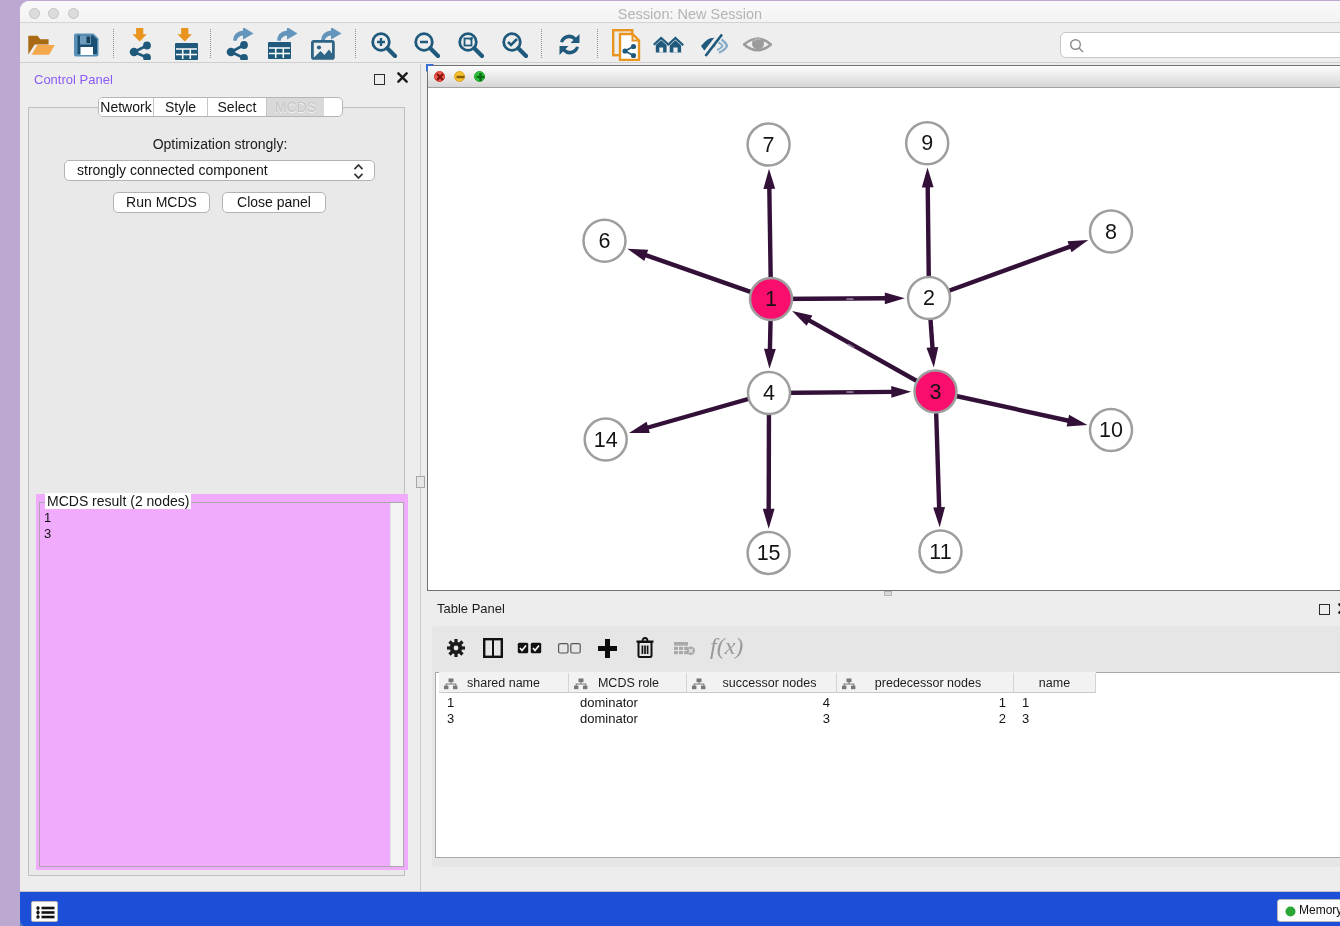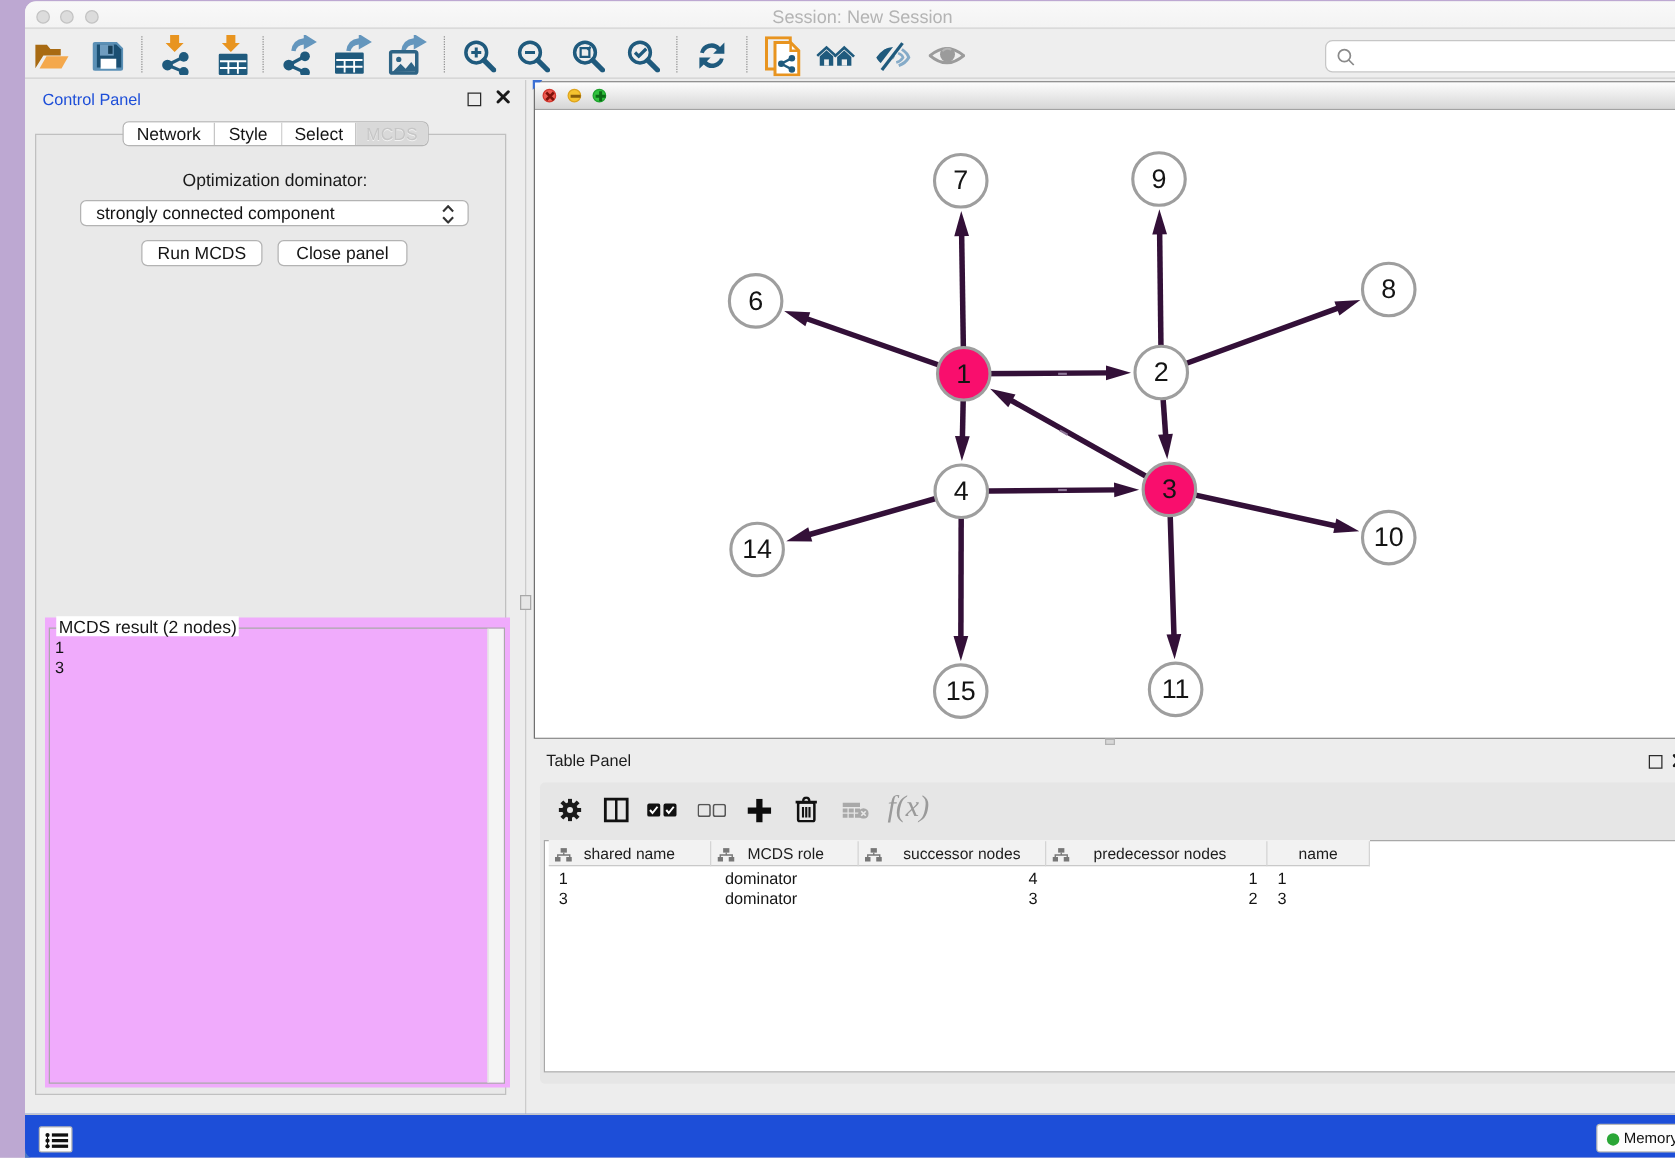--- a/index.html
+++ b/index.html
@@ -10,21 +10,21 @@
 .tl { position:absolute; top:7px; width:11px; height:11px; border-radius:50%;
   background:#dcdcdc; border:1px solid #c3c3c3; }
 #title { position:absolute; top:5px; width:100%; text-align:center; font-size:14.5px; color:#b4b4b4; }
 #toolbar { position:absolute; left:0; top:23px; width:1340px; height:39px;
   background:#eeeeee; border-bottom:1px solid #cfcfcf; }
 .tsep { position:absolute; top:5px; height:29px; width:0;
   border-left:1px dotted #8f8f8f; }
 #searchbox { position:absolute; left:1040px; top:8px; width:286px; height:26px;
   background:#fff; border:1px solid #c6c6c6; border-radius:6px; }
 #ctrlpanel { position:absolute; left:0; top:63px; width:400px; height:827px; background:#ededed; }
-#cp-title { position:absolute; left:14px; top:8px; font-size:13px; color:#1d4ed8; }
+#cp-title { position:absolute; left:14px; top:8px; font-size:13px; color:#8b5cf6; }
 .maxbox { position:absolute; width:11px; height:11px; border:1.6px solid #2b2b2b; }
 #cp-content { position:absolute; left:8px; top:43px; width:377px; height:769px;
   background:#e9e9e9; border:1px solid #c0c0c0; }
 #tabs { position:absolute; left:78px; top:33px; width:245px; height:20px; display:flex;
   border:1px solid #b5b5b5; border-radius:5px; background:#fff; overflow:hidden; z-index:5; }
 .tab { height:100%; font-size:14px; text-align:center; line-height:19px; color:#151515;
   border-right:1px solid #c6c6c6; background:#fff; }
 .tab:last-child { border-right:none; background:#d9d9d9; color:#c6c6c6; text-shadow:0 1px 0 #f2f2f2; }
 #optlabel { position:absolute; left:0; top:72px; width:100%; text-align:center; font-size:14px; color:#1a1a1a; }
 #dropdown { position:absolute; left:44px; top:96px; width:311px; height:21px; background:#fff;
@@ -200,26 +200,26 @@
 <path d="M11 6 a5 5 0 0 1 7 -1" fill="none" stroke="#b5b5b5" stroke-width="1.6"></path>
     </svg>
   <div id="ctrlpanel">
     <div id="cp-title">Control Panel</div>
     <div class="maxbox" style="left:354px;top:10px"></div>
     <svg class="xicon" width="11" height="11" viewBox="0 0 12 12" style="position:absolute;left:377px;top:8px">
 <path d="M1.5 1.5 L10.5 10.5 M10.5 1.5 L1.5 10.5" stroke="#1a1a1a" stroke-width="2.6" stroke-linecap="round"></path>
       </svg>
     <div id="cp-content"></div>
     <div id="tabs">
-      <div class="tab" style="width:73px">Network</div>
+      <div class="tab" style="width:55px">Network</div>
       <div class="tab" style="width:54px">Style</div>
       <div class="tab" style="width:59px">Select</div>
       <div class="tab" style="width:57px">MCDS</div>
     </div>
-    <div id="optlabel">Optimization dominator:</div>
+    <div id="optlabel">Optimization strongly:</div>
     <div id="dropdown">strongly connected component
       <svg width="11" height="15" viewBox="0 0 11 15" style="position:absolute;right:10px;top:3px">
         <path d="M1.5 5.2 L5.5 1 L9.5 5.2" fill="none" stroke="#333" stroke-width="1.7"></path>
         <path d="M1.5 9.8 L5.5 14 L9.5 9.8" fill="none" stroke="#333" stroke-width="1.7"></path>
         </svg>
     </div>
     <div class="btn" style="left:93px;width:97px">Run MCDS</div>
     <div class="btn" style="left:202px;width:104px">Close panel</div>
     <div id="mcdsbox">
       <div id="mcdsborder"></div>

